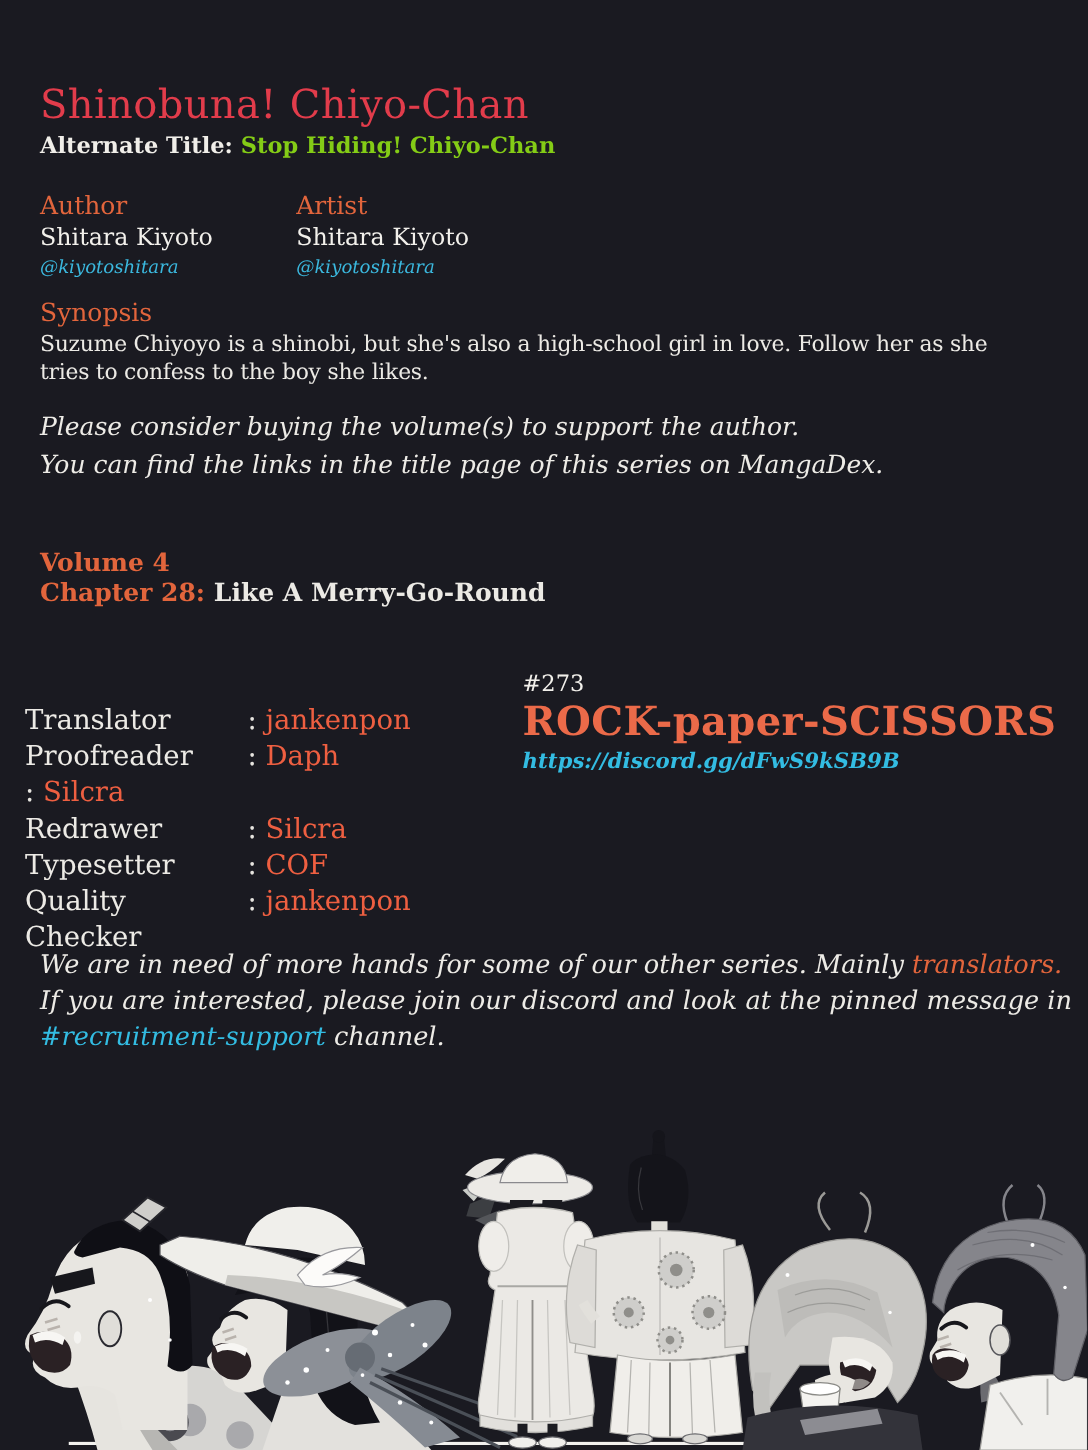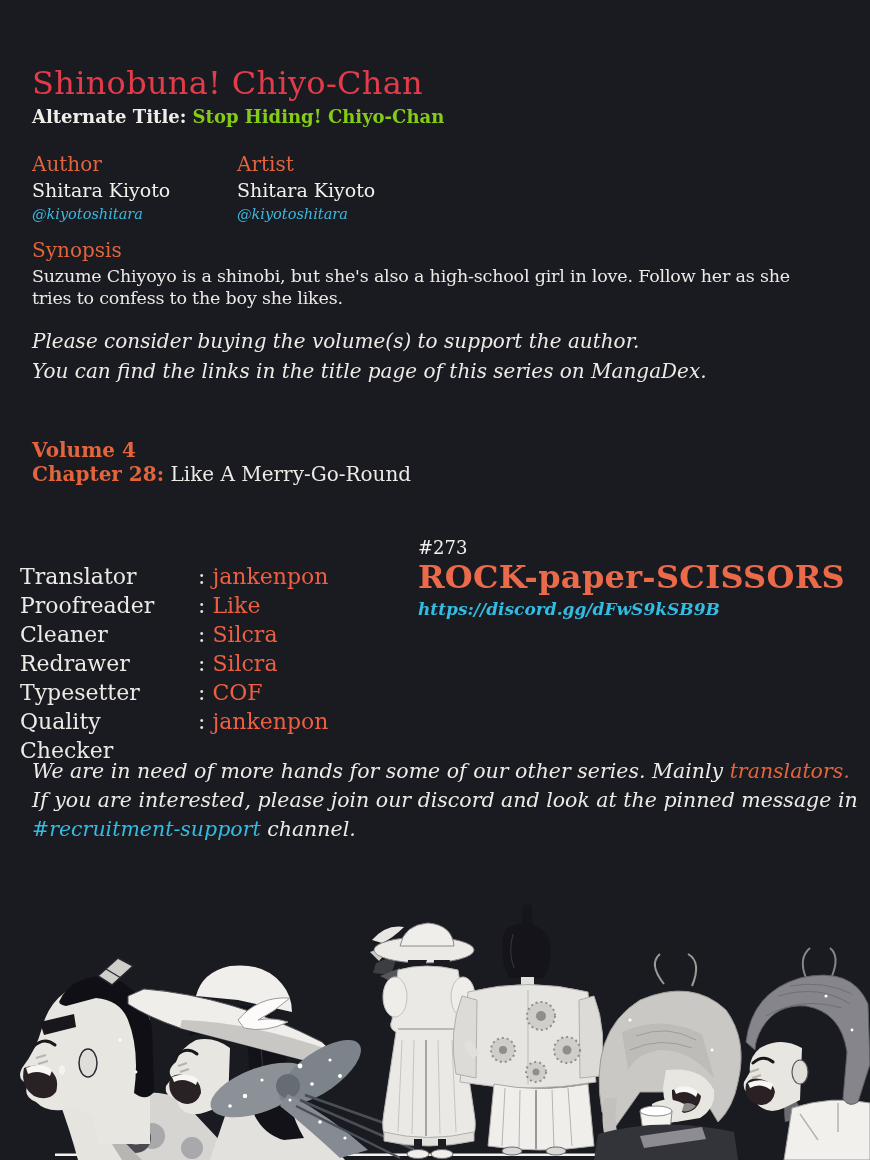--- a/index.html
+++ b/index.html
@@ -20,21 +20,21 @@
   .person .phandle{font-size:14.5px;font-style:italic;color:#3bb8de;margin-top:5px;}
   
   .syn{position:absolute;left:32px;top:238px;width:795px;}
   .syn .slabel{font-size:20px;color:#e2653c;}
   .syn .sbody{font-size:17.5px;line-height:1.28;letter-spacing:-.2px;margin-top:3px;color:#eceae5;}
   
   .support{position:absolute;left:32px;top:326px;font-style:italic;font-size:20px;line-height:1.5;color:#edebe6;}
   
   .release{position:absolute;left:32px;top:438px;font-size:20px;font-weight:bold;line-height:1.22;}
   .release .orange{color:#e2653c;}
-  .release .white{color:#eceae5;font-weight:normal;margin-top:36px;}
+  .release .white{color:#eceae5;font-weight:bold;margin-top:36px;}
   
   .credits{position:absolute;left:20px;top:562px;font-size:22px;}
   .crow{display:grid;grid-template-columns:178px auto;line-height:29px;}
   .crole{color:#eceae5;}
   .cval .sep{color:#e6e4df;}
   .cval .nm{color:#ee5f41;}
   
   .group{position:absolute;right:25px;top:537px;}
   .gnum{font-size:18px;color:#f2f0eb;}
   .gname{font-size:32px;font-weight:bold;color:#eb6a49;letter-spacing:.3px;margin-top:0px;}
@@ -84,24 +84,23 @@
     <div><span class="orange">Chapter 28:</span><span class="white"> Like A Merry-Go-Round</span></div>
   </div>
 
   <div class="credits">
     <div class="crow">
       <span class="crole">Translator</span>
       <span class="cval"><span class="sep">: </span><span class="nm">jankenpon</span></span>
     </div>
     <div class="crow">
       <span class="crole">Proofreader</span>
-      <span class="cval"><span class="sep">: </span><span class="nm">Like</span></span>
-    </div>
-    <div class="crow">
-      <span class="crole">Cleaner</span>
+      <span class="cval"><span class="sep">: </span><span class="nm">Daph</span></span>
+    </div>
+    <div class="crow">
       <span class="cval"><span class="sep">: </span><span class="nm">Silcra</span></span>
     </div>
     <div class="crow">
       <span class="crole">Redrawer</span>
       <span class="cval"><span class="sep">: </span><span class="nm">Silcra</span></span>
     </div>
     <div class="crow">
       <span class="crole">Typesetter</span>
       <span class="cval"><span class="sep">: </span><span class="nm">COF</span></span>
     </div>

